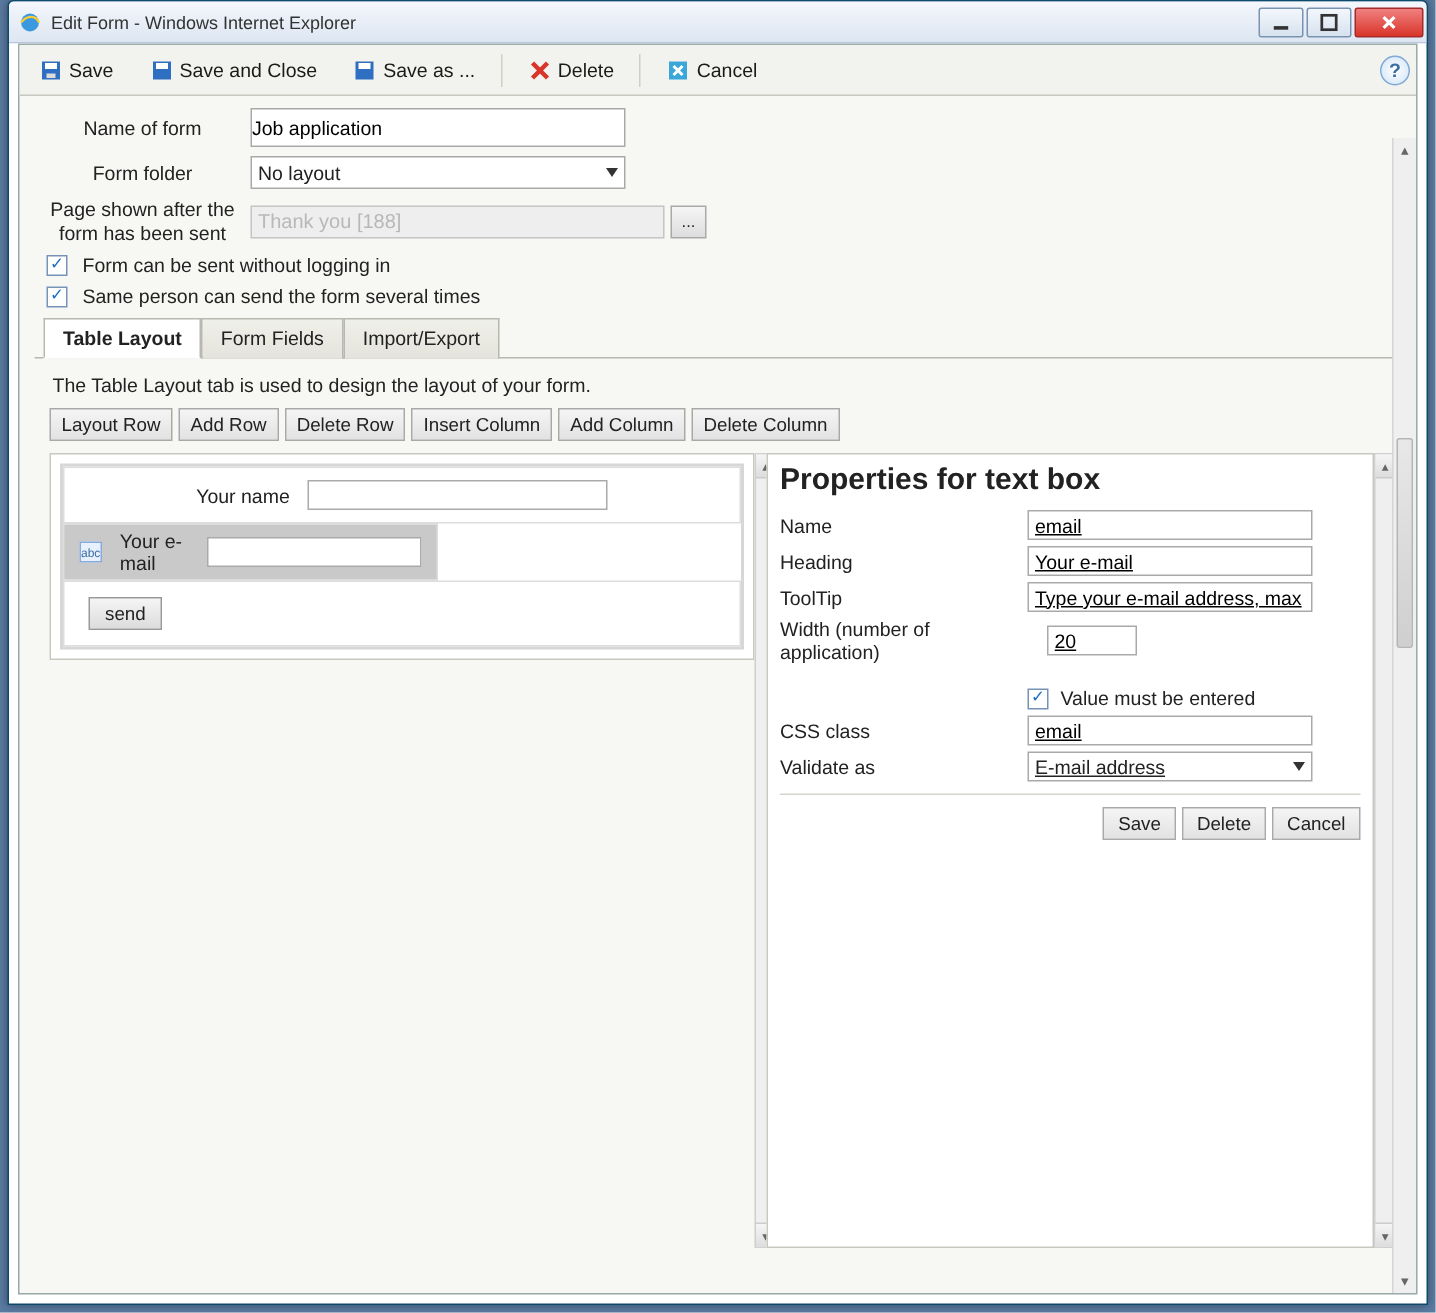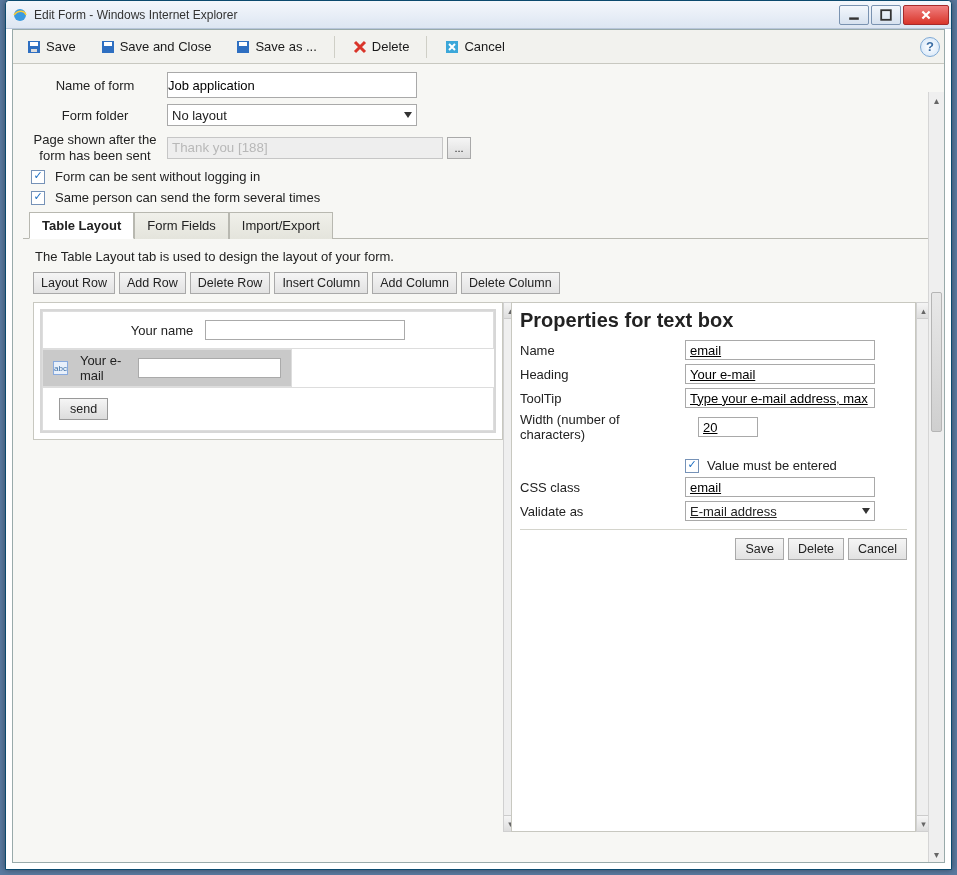--- a/index.html
+++ b/index.html
@@ -246,21 +246,21 @@
             </div>
             <div class="prow">
               <div class="plbl">Heading</div>
               <input class="pval" value="Your e-mail" style="">
             </div>
             <div class="prow">
               <div class="plbl">ToolTip</div>
               <input class="pval" value="Type your e-mail address, max" style="">
             </div>
             <div class="prow">
-              <div class="plbl">Width (number of characters)</div>
+              <div class="plbl">Width (number of application)</div>
               <input class="pval" style="width: 60px; margin-left: 13px;" value="20">
             </div>
             <div class="prow chk-line">
               <span class="chk checked"></span>
               <span>Value must be entered</span>
             </div>
             <div class="prow">
               <div class="plbl">CSS class</div>
               <input class="pval" value="email" style="">
             </div>

